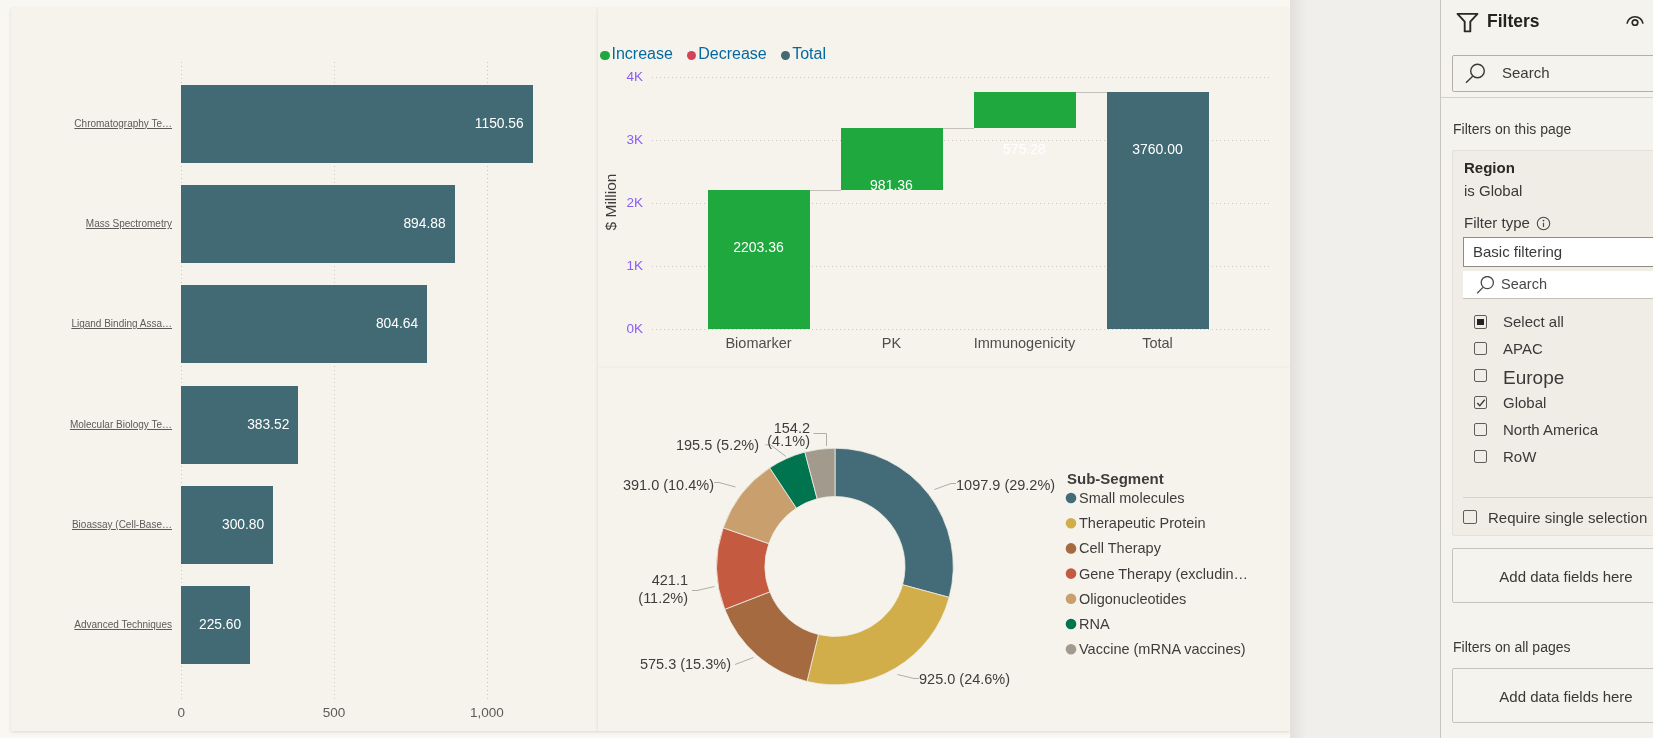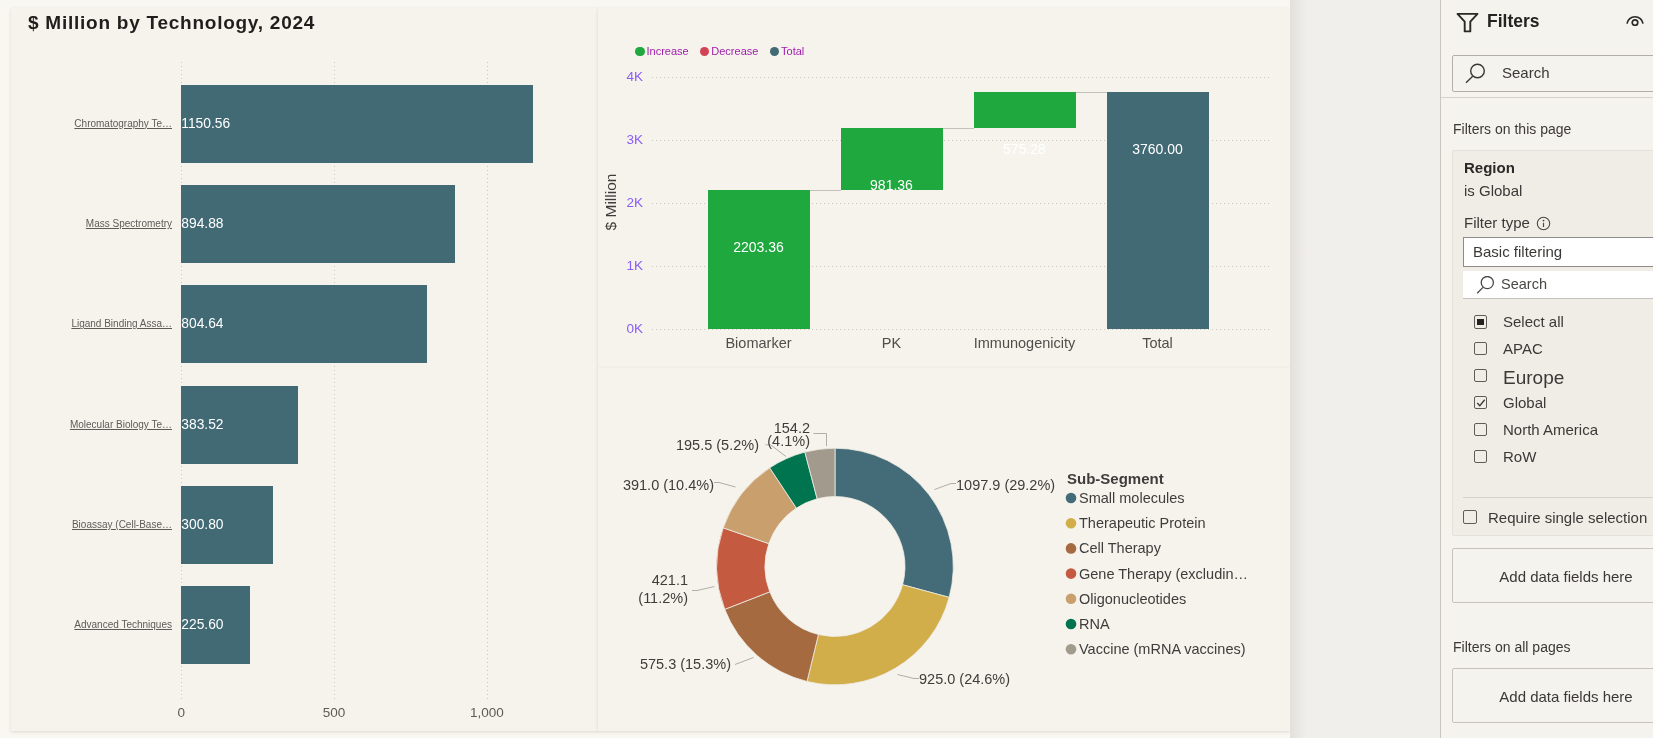--- a/index.html
+++ b/index.html
@@ -1,33 +1,33 @@
 <!DOCTYPE html>
 <html><head><meta charset="utf-8"><style>
 * { margin:0; padding:0; box-sizing:border-box; }
 body { font-family:"Liberation Sans",sans-serif; }
 #root { position:relative; width:1653px; height:738px; background:#f9f7f2; overflow:hidden; }
 .visual { position:absolute; background:#f6f3ed; box-shadow:0 1px 3px rgba(90,85,70,.18); }
 .vtitle { position:absolute; font-size:19px; font-weight:bold; color:#201e1c; letter-spacing:.75px; white-space:nowrap; }
 
 .cat { position:absolute; right:calc(100% - 172px); font-size:10px; color:#5d5b58; white-space:nowrap; line-height:18px;text-decoration:underline; }
 .bar { position:absolute; left:181.3px; height:77.8px; background:#426a75; }
-.bval { position:absolute; left:181.3px; color:#fff; font-size:13.8px; font-weight:400; line-height:18px; }
+.bval { position:absolute; left:181.3px; text-align:right; color:#fff; font-size:13.8px; font-weight:400; line-height:18px; }
 .vgrid { position:absolute; top:62px; height:638px; width:1px;
   background-image:repeating-linear-gradient(to bottom,#ccc8c0 0 1px,transparent 1px 4px); }
 .xlab { position:absolute; top:705px; width:80px; text-align:center; font-size:13.5px; color:#5d5b58; }
 
 .hgrid { position:absolute; left:652px; width:620px; height:1px;
   background-image:repeating-linear-gradient(to right,#ccc8c0 0 1px,transparent 1px 4px); }
 .ylab { position:absolute; left:600px; width:43px; text-align:right; font-size:13.5px; color:#8b5cf6; line-height:18px; }
 .wbar { position:absolute; width:102px; }
 .wval { position:absolute; width:102px; text-align:center; color:#fff; font-size:14px; font-weight:400;margin-top:44px; }
 .wcat { position:absolute; width:162px; text-align:center; font-size:14.5px; color:#504e4b; }
 .conn { position:absolute; height:1px; background:#c5c1ba; }
-.legend { position:absolute; left:635px; top:45px; font-size:11px; color:#a21caf; }
+.legend { position:absolute; left:600px; top:45px; font-size:16px; color:#0369a1; }
 .ldot { display:inline-block; width:9.5px; height:9.5px; border-radius:50%; margin-right:2px; vertical-align:-1px; }
 .ytitle { position:absolute; left:551px; top:193px; width:120px; text-align:center; font-size:15.5px; color:#3e3c3a;
   transform:rotate(-90deg); transform-origin:center; }
 
 #strip { position:absolute; left:1290px; top:0; width:150px; height:738px;
   background:#f1efec; }
 #strip:before { content:""; position:absolute; left:0; top:0; width:17px; height:100%;
   background:linear-gradient(to right, rgba(120,115,100,.12), rgba(120,115,100,0)); }
 #pane { position:absolute; left:1440px; top:0; width:213px; height:738px; background:#f5f3ee;
   border-left:1px solid #c9c5bf; font-size:15px; color:#3b3937; }
@@ -36,21 +36,20 @@
 .cb { position:absolute; width:13.5px; height:13.5px; border:1px solid #5f5d5a; border-radius:2px; background:transparent; }
 .divline { position:absolute; height:1px; background:#d5d2cb; }
 .addbox { position:absolute; left:11px; width:228px; height:55px; border:1px solid #c6c3bd; border-radius:2px;
   text-align:center; line-height:55px; color:#3b3937; }
 svg text { font-family:"Liberation Sans",sans-serif; }
 </style></head>
 <body>
 <div id="root">
 
   <div class="visual" style="left:11px;top:8px;width:587px;height:723px"></div>
-  <div class="vtitle" style="left:28px;top:12px">$ Million by Technology, 2024</div>
   <div class="vgrid" style="left:181.3px"></div>
 <div class="vgrid" style="left:334.0px"></div>
 <div class="vgrid" style="left:486.8px"></div>
   <div class="cat" style="top:114.7px">Chromatography Te…</div>
     <div class="bar" style="top:84.8px;width:351.4px"></div>
     <div class="bval" style="top:114.7px;width:342.4px">1150.56</div>
 <div class="cat" style="top:215.0px">Mass Spectrometry</div>
     <div class="bar" style="top:185.1px;width:273.3px"></div>
     <div class="bval" style="top:215.0px;width:264.3px">894.88</div>
 <div class="cat" style="top:315.3px">Ligand Binding Assa…</div>

